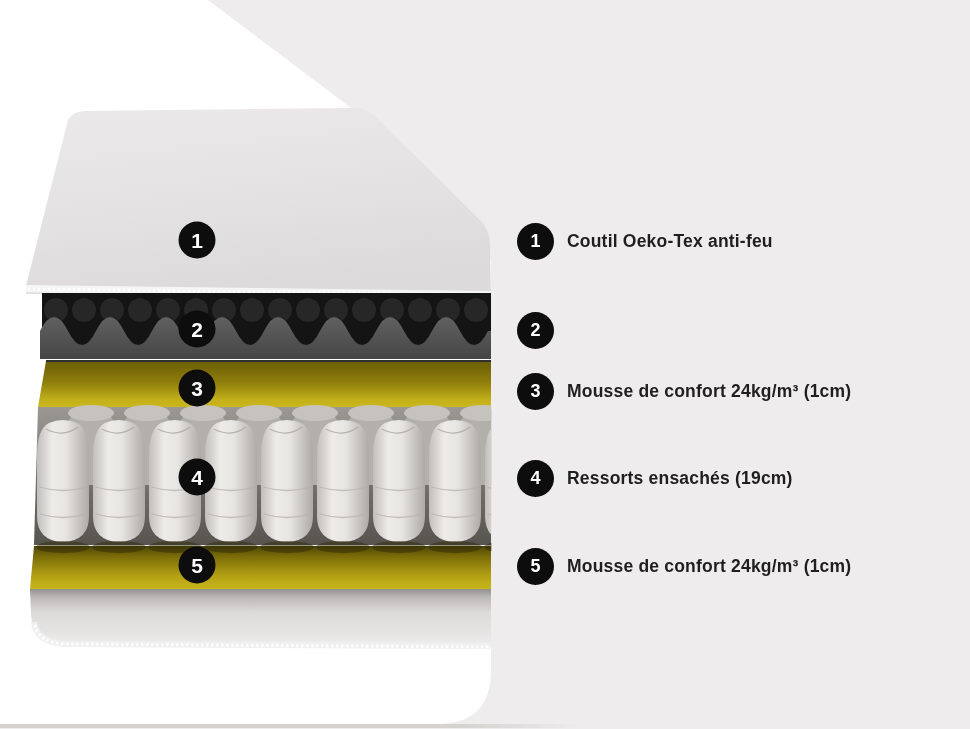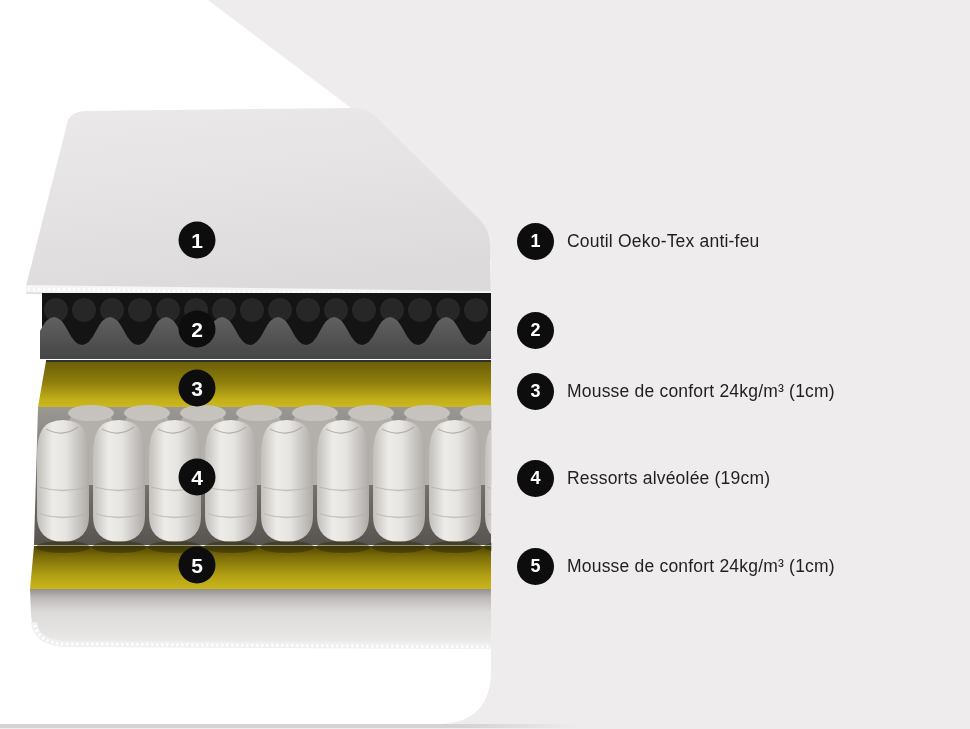--- a/index.html
+++ b/index.html
@@ -15,21 +15,21 @@
     display:flex;align-items:center;
   }
   .legend-badge{
     width:37px;height:37px;border-radius:50%;
     background:#0d0d0d;color:#ffffff;
     display:flex;align-items:center;justify-content:center;
     font-size:18px;font-weight:700;flex:0 0 37px;
   }
   .legend-label{
     margin-left:13px;font-size:17.5px;color:#1f1f1f;
-    letter-spacing:.2px;white-space:nowrap;
+    letter-spacing:.2px;white-space:nowrap;font-weight:bold;
   }
   .svg-badge-num{
     font-family:"Liberation Sans","DejaVu Sans",sans-serif;
     font-size:21px;font-weight:700;fill:#ffffff;text-anchor:middle;
   }
 </style>
 </head>
 <body>
 
 <div class="stage">
@@ -242,20 +242,20 @@
     </div>
     <div class="legend-row" style="top:311px">
       <div class="legend-badge">2</div>
     </div>
     <div class="legend-row" style="top:372px">
       <div class="legend-badge">3</div>
       <div class="legend-label">Mousse de confort 24kg/m³ (1cm)</div>
     </div>
     <div class="legend-row" style="top:459px">
       <div class="legend-badge">4</div>
-      <div class="legend-label">Ressorts alvéolée (19cm)</div>
+      <div class="legend-label">Ressorts ensachés (19cm)</div>
     </div>
     <div class="legend-row" style="top:547px">
       <div class="legend-badge">5</div>
       <div class="legend-label">Mousse de confort 24kg/m³ (1cm)</div>
     </div>
   </div>
 </div>
 
 </body></html>

